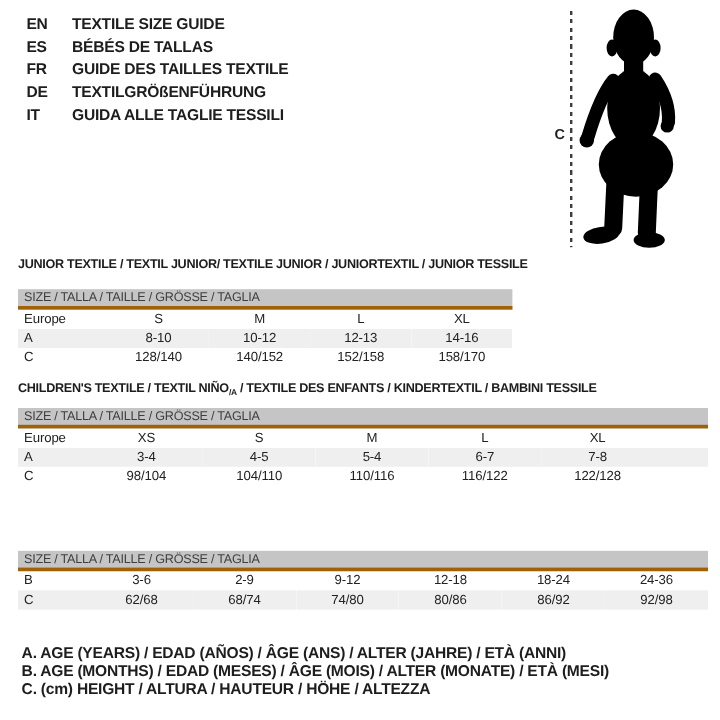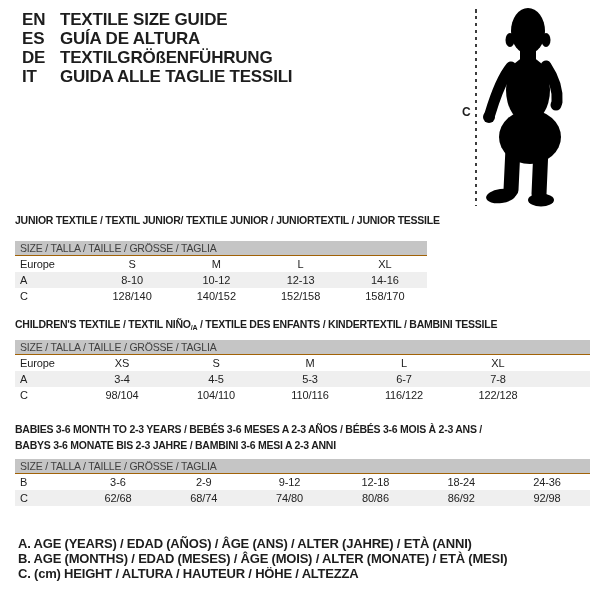--- a/index.html
+++ b/index.html
@@ -2,40 +2,40 @@
 <html><head>
 <meta charset="utf-8">
 <style>
   html,body { margin:0; padding:0; background:#fff; }
   .page {
     position:relative; width:600px; height:600px; background:#ffffff;
     font-family:"Liberation Sans", sans-serif; color:#1d1d1d; overflow:hidden;
   }
   
   .lang-block { position:absolute; left:22px; top:10px; }
-  .lang-row { display:flex; height:19px; align-items:center; font-weight:bold; font-size:17px; letter-spacing:-0.2px; }
+  .lang-row { display:flex; height:19px; align-items:center; font-weight:bold; font-size:13px; letter-spacing:-0.2px; }
   .lang-code { width:38px; flex:0 0 38px; }
   .lang-label { white-space:nowrap; }
   
   .measure-line {
     position:absolute; left:475px; top:9px; width:2px; height:197px;
     background:repeating-linear-gradient(to bottom, #3d3d3d 0 3.5px, transparent 3.5px 7px);
   }
   .measure-label { position:absolute; left:462px; top:105px; font-weight:bold; font-size:12px; }
   .figure-svg { position:absolute; left:480px; top:0; }
   
   .section-title {
     position:absolute; left:15px; font-weight:bold; font-size:10.5px;
     letter-spacing:-0.25px; white-space:nowrap; line-height:16px;
   }
   .sub-a { font-size:7px; vertical-align:-2px; font-weight:bold; }
   
   .size-table { position:absolute; left:15px; }
   .size-bar {
-    background:#c5c5c5; border-bottom:1px solid #a16207; height:14px; line-height:14px;
+    background:#c5c5c5; border-bottom:3px solid #a16207; height:14px; line-height:14px;
     font-size:10.5px; color:#3f3f3f; padding-left:5px; letter-spacing:-0.2px;
   }
   table { border-collapse:collapse; table-layout:fixed; width:100%; font-size:11px; color:#222; }
   td { height:16px; padding:0; text-align:center; overflow:hidden; white-space:nowrap; letter-spacing:-0.1px; }
   td.label { text-align:left; padding-left:5px; }
   tr.stripe { background:#efefef; }
   
   .notes { position:absolute; left:18px; top:536px; font-weight:bold; font-size:13px; letter-spacing:-0.2px; }
   .note-line { height:15px; line-height:15px; white-space:nowrap; }
 </style>
@@ -44,21 +44,25 @@
 
 <div class="page">
 
   <div class="lang-block">
     <div class="lang-row">
       <span class="lang-code">EN</span>
       <span class="lang-label">TEXTILE SIZE GUIDE</span>
     </div>
     <div class="lang-row">
       <span class="lang-code">ES</span>
-      <span class="lang-label">GUÍA DE ALTURA</span>
+      <span class="lang-label">BÉBÉS DE TALLAS</span>
+    </div>
+    <div class="lang-row">
+      <span class="lang-code">FR</span>
+      <span class="lang-label">GUIDE DES TAILLES TEXTILE</span>
     </div>
     <div class="lang-row">
       <span class="lang-code">DE</span>
       <span class="lang-label">TEXTILGRÖßENFÜHRUNG</span>
     </div>
     <div class="lang-row">
       <span class="lang-code">IT</span>
       <span class="lang-label">GUIDA ALLE TAGLIE TESSILI</span>
     </div>
   </div>
@@ -141,42 +145,38 @@
         <td>S</td>
         <td>M</td>
         <td>L</td>
         <td>XL</td>
         <td></td>
       </tr>
       <tr class="stripe">
         <td class="label">A</td>
         <td>3-4</td>
         <td>4-5</td>
-        <td>5-3</td>
+        <td>5-4</td>
         <td>6-7</td>
         <td>7-8</td>
         <td></td>
       </tr>
       <tr>
         <td class="label">C</td>
         <td>98/104</td>
         <td>104/110</td>
         <td>110/116</td>
         <td>116/122</td>
         <td>122/128</td>
         <td></td>
       </tr>
     </tbody>
       </table>
   </div>
 
-  <div class="section-title" style="top:421px">
-    <div>BABIES 3-6 MONTH TO 2-3 YEARS / BEBÉS 3-6 MESES A 2-3 AÑOS / BÉBÉS 3-6 MOIS À 2-3 ANS /</div>
-    <div>BABYS 3-6 MONATE BIS 2-3 JAHRE / BAMBINI 3-6 MESI A 2-3 ANNI</div>
-  </div>
   <div class="size-table" style="top:459px;width:575px">
     <div class="size-bar">SIZE / TALLA / TAILLE / GRÖSSE / TAGLIA</div>
     <table>
       <colgroup>
           <col style="width:60px">
           <col>
           <col>
           <col>
           <col>
           <col>

